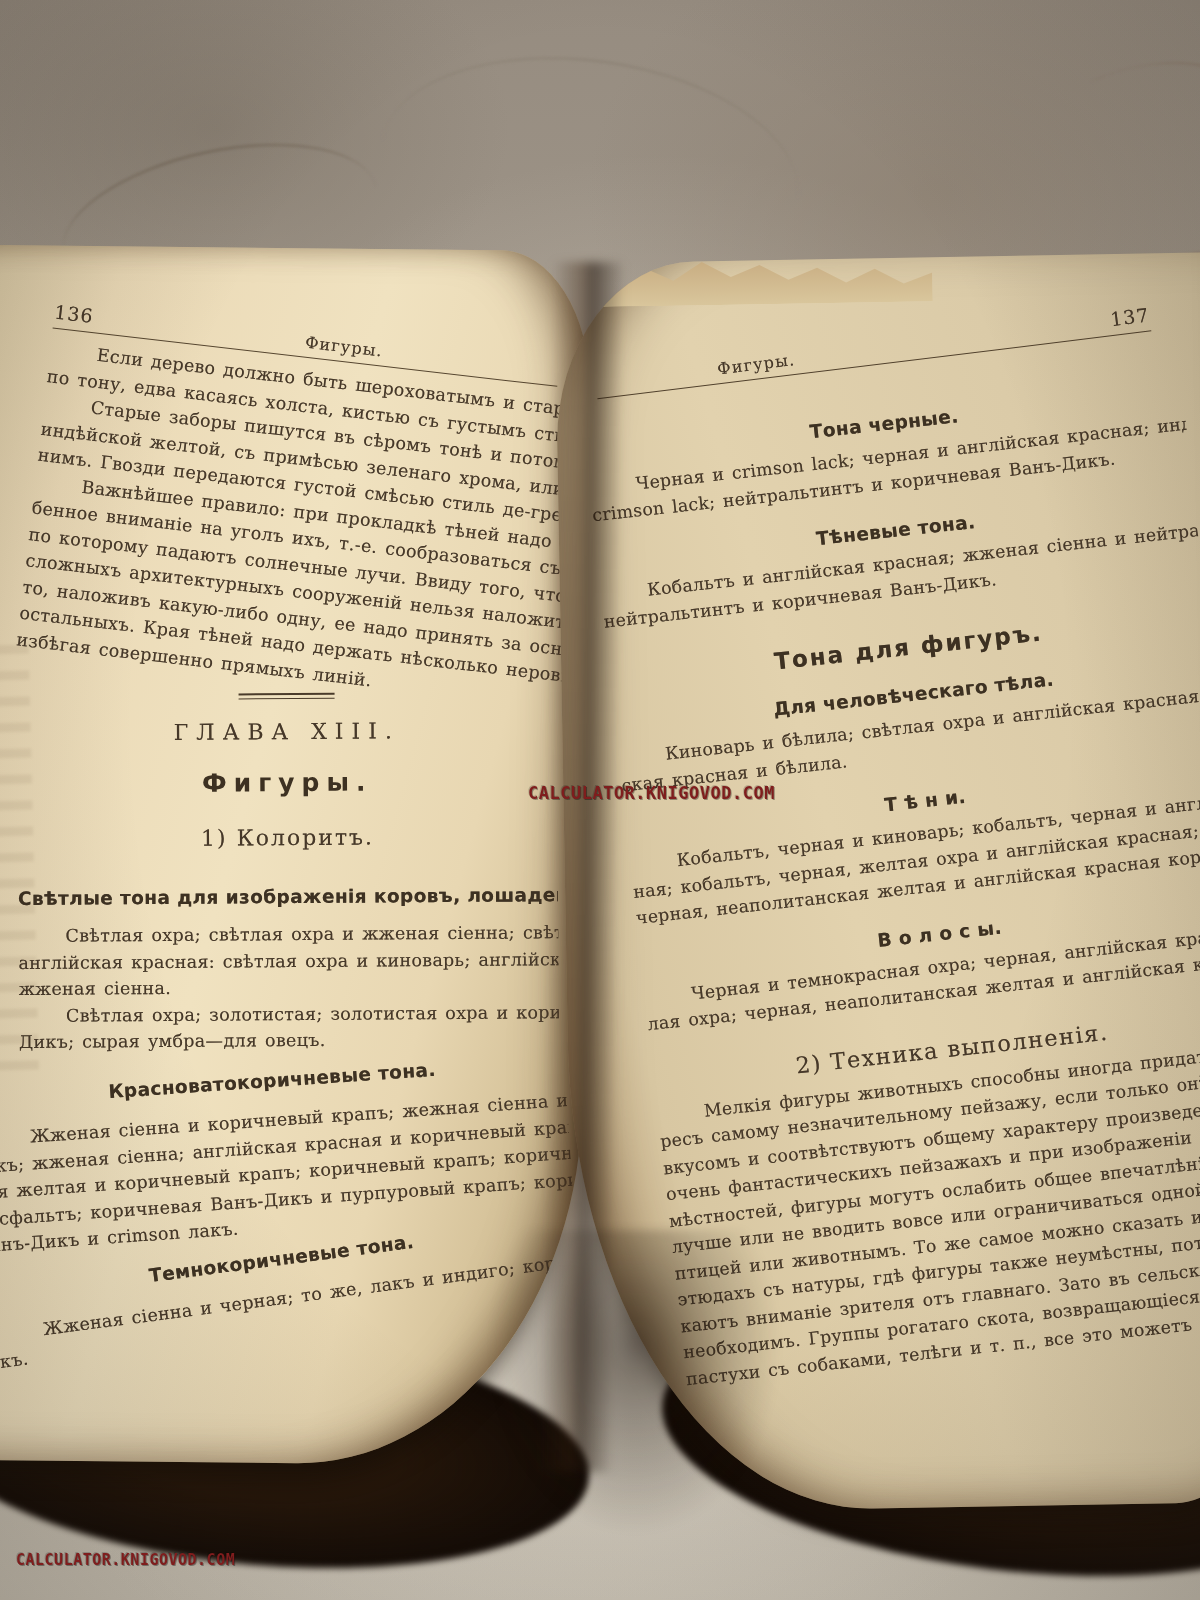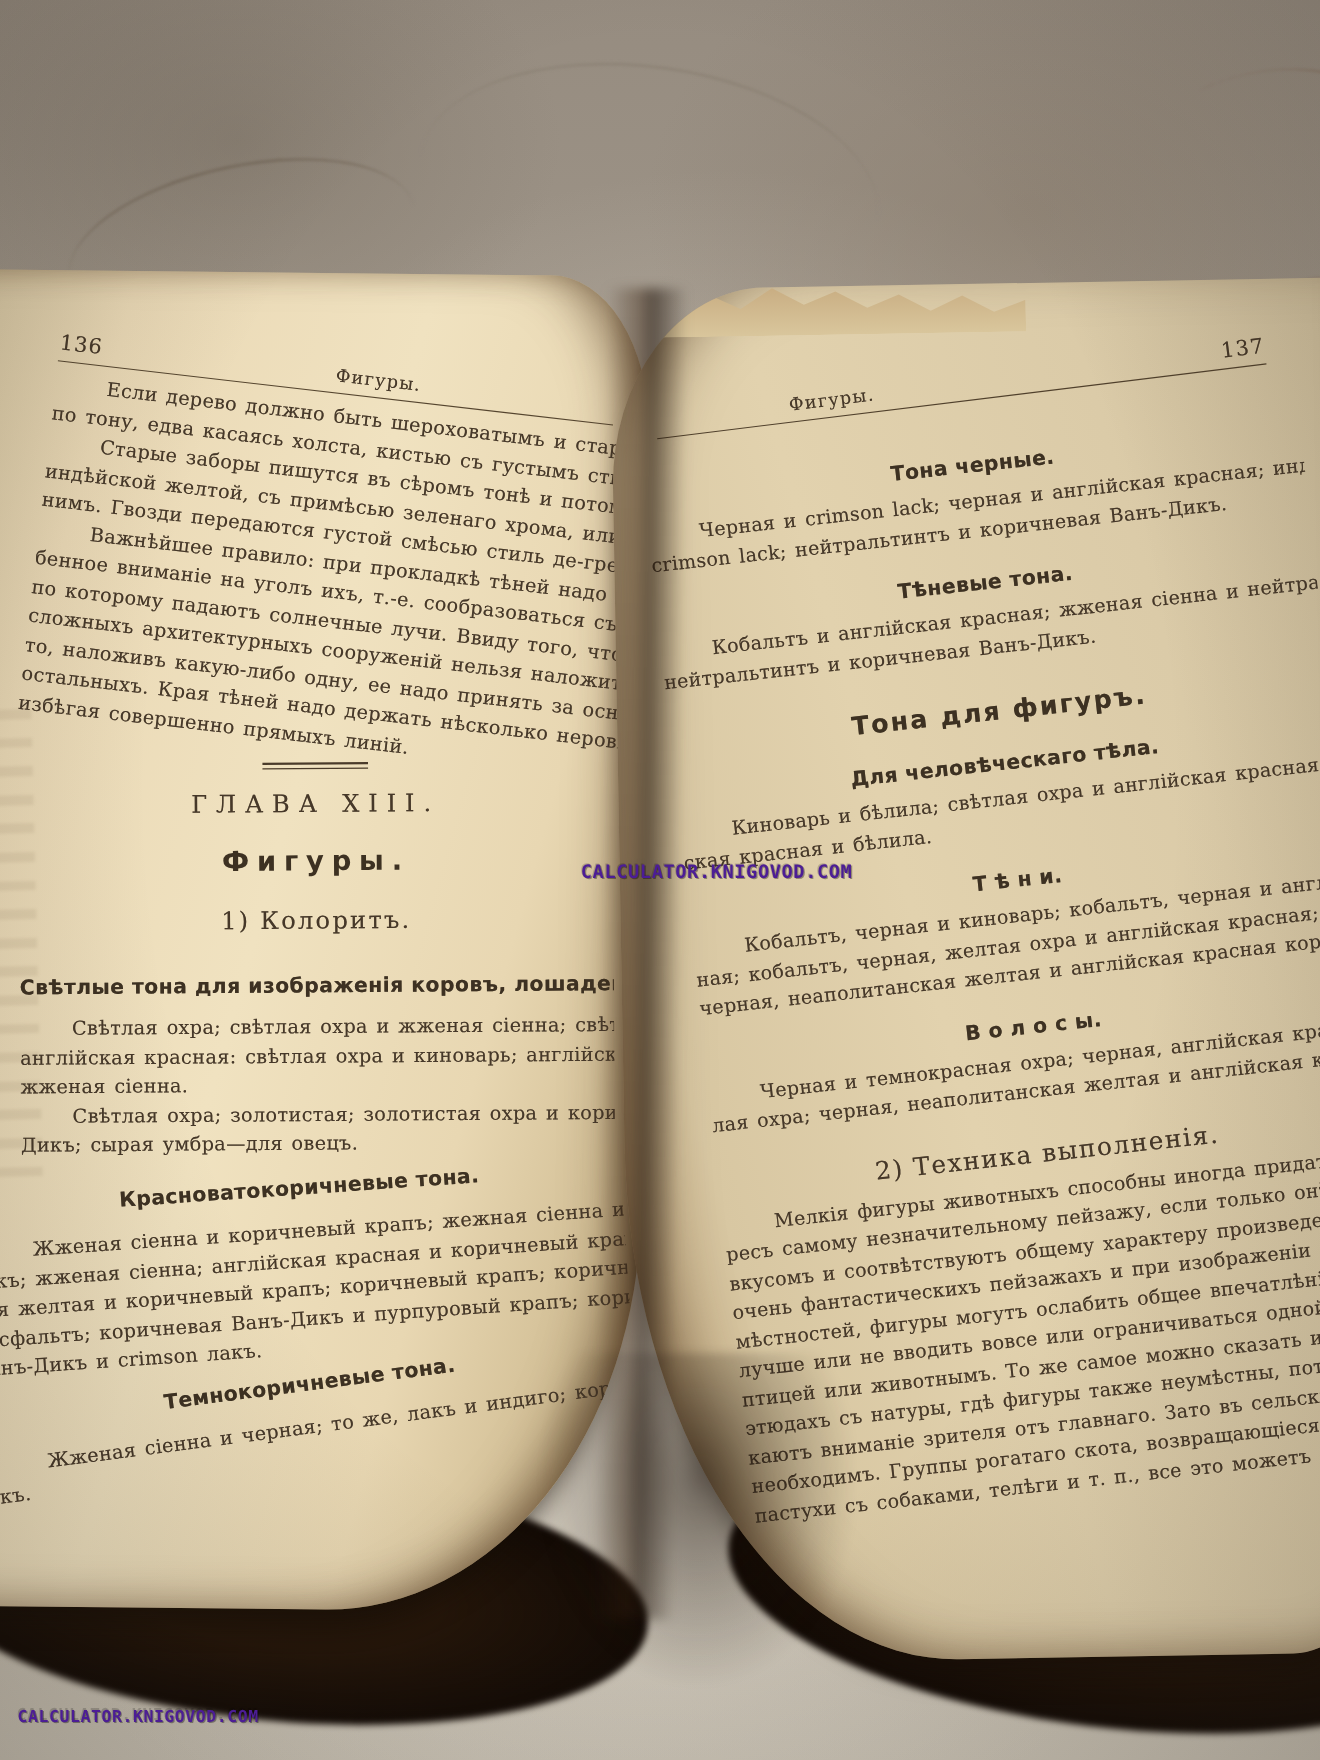--- a/index.html
+++ b/index.html
@@ -88,21 +88,21 @@
     border-bottom:1.6px solid #50402c;padding-bottom:5px;transform:rotate(-6deg);transform-origin:100% 0;}
   .rp-header .runhead{margin:0 auto 0 22%;}
   .rp-content{position:absolute;left:25px;top:128px;width:600px;transform:rotate(-5.2deg);transform-origin:100% 0;}
   .rp-content .h-center{text-align:center;}
   .rp-content .h-bold{margin-top:24px;}
   .rp-content .h-bold.first{margin-top:0;}
   .rp-content .para{margin-top:9px;}
   .h-bold-lg{font-family:"DejaVu Sans",sans-serif;font-weight:700;font-size:23px;color:#3d3122;letter-spacing:2px;margin-top:32px;text-align:center;text-shadow:0 0 .5px rgba(61,49,34,.6);}
   .h-serif-lg{font-size:22.5px;letter-spacing:1.5px;margin-top:30px;text-align:center;}
 
-  .wm{position:absolute;z-index:6;color:#4c1d95;font-family:"DejaVu Sans Mono",monospace;font-weight:700;
+  .wm{position:absolute;z-index:6;color:#7f1d1d;font-family:"DejaVu Sans Mono",monospace;font-weight:700;
     text-shadow:1px 1px 0 rgba(0,0,0,.35), -1px -1px 0 rgba(0,0,0,.18);letter-spacing:.5px;}
   .wm-center{left:528px;top:783px;font-size:17px;}
   .wm-bottom{left:16px;top:1551px;font-size:15px;}
 </style>
 </head>
 <body>
 
 <div class="vein v1"></div>
 <div class="vein v2"></div>
 <div class="vein v3"></div>

